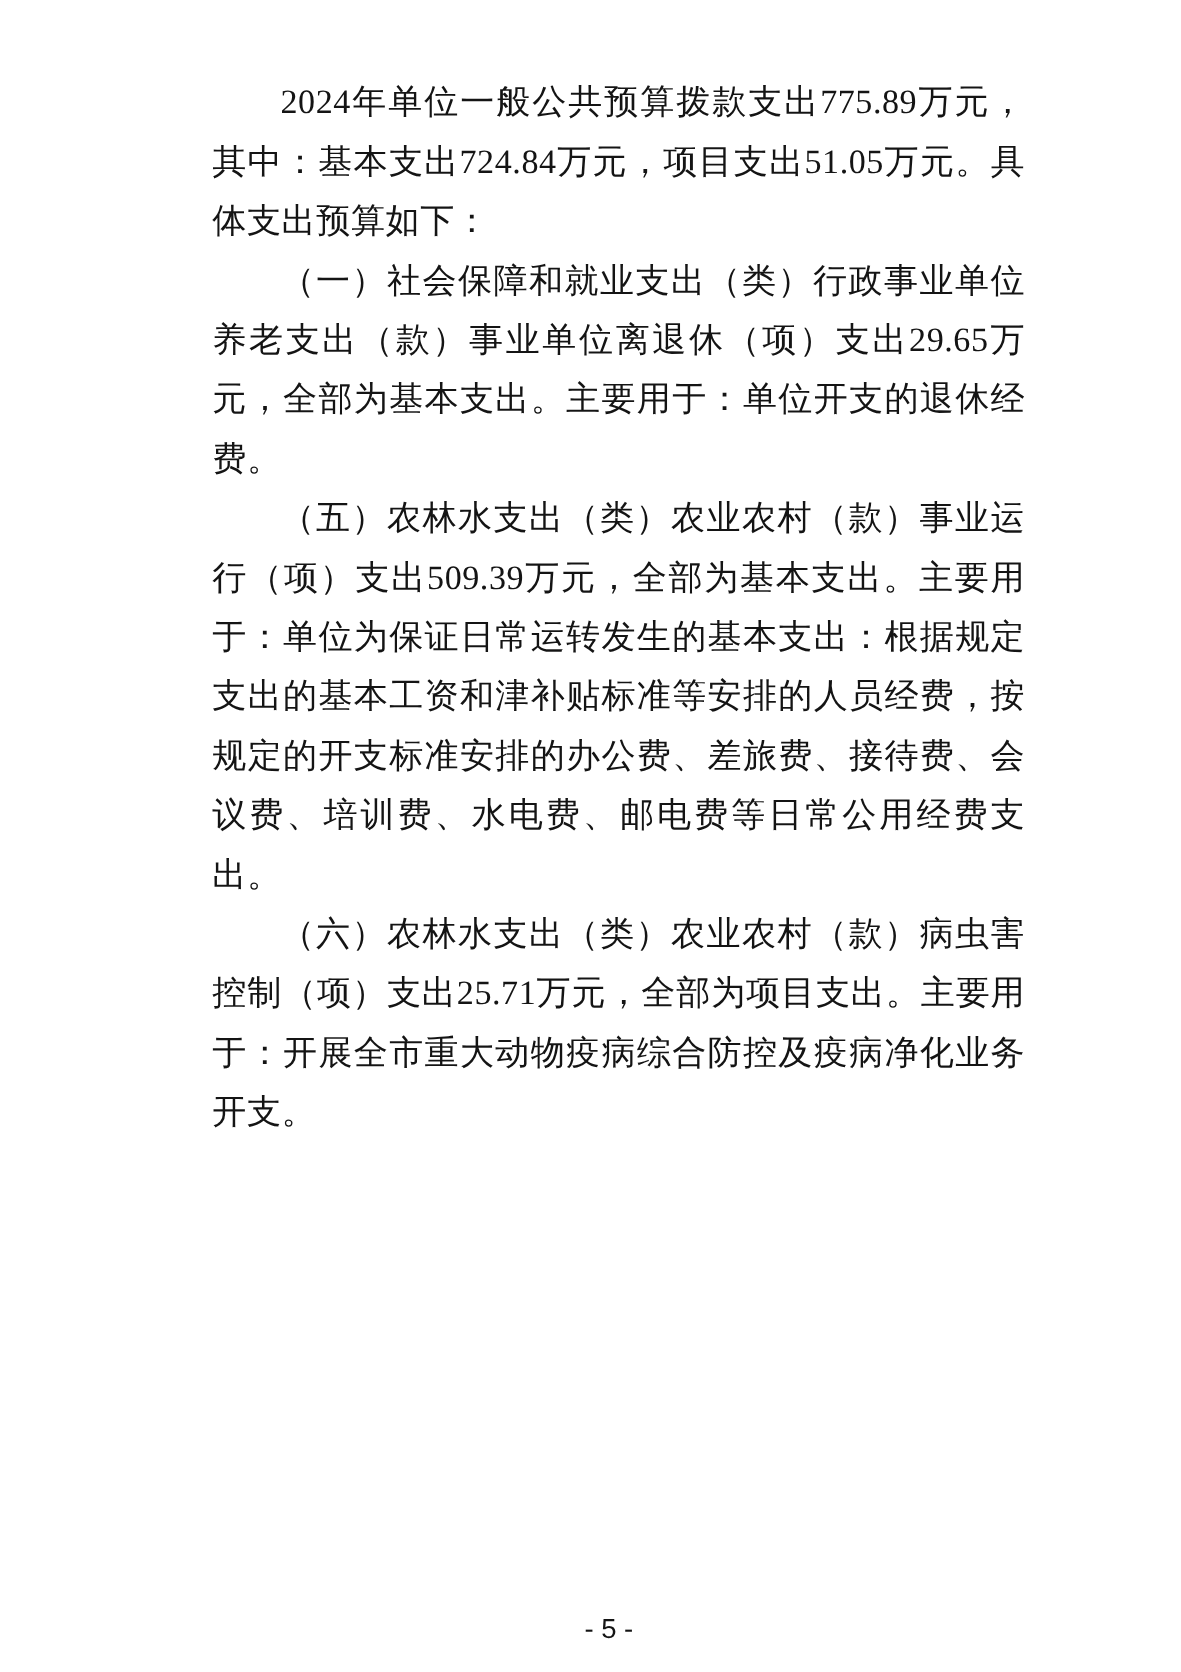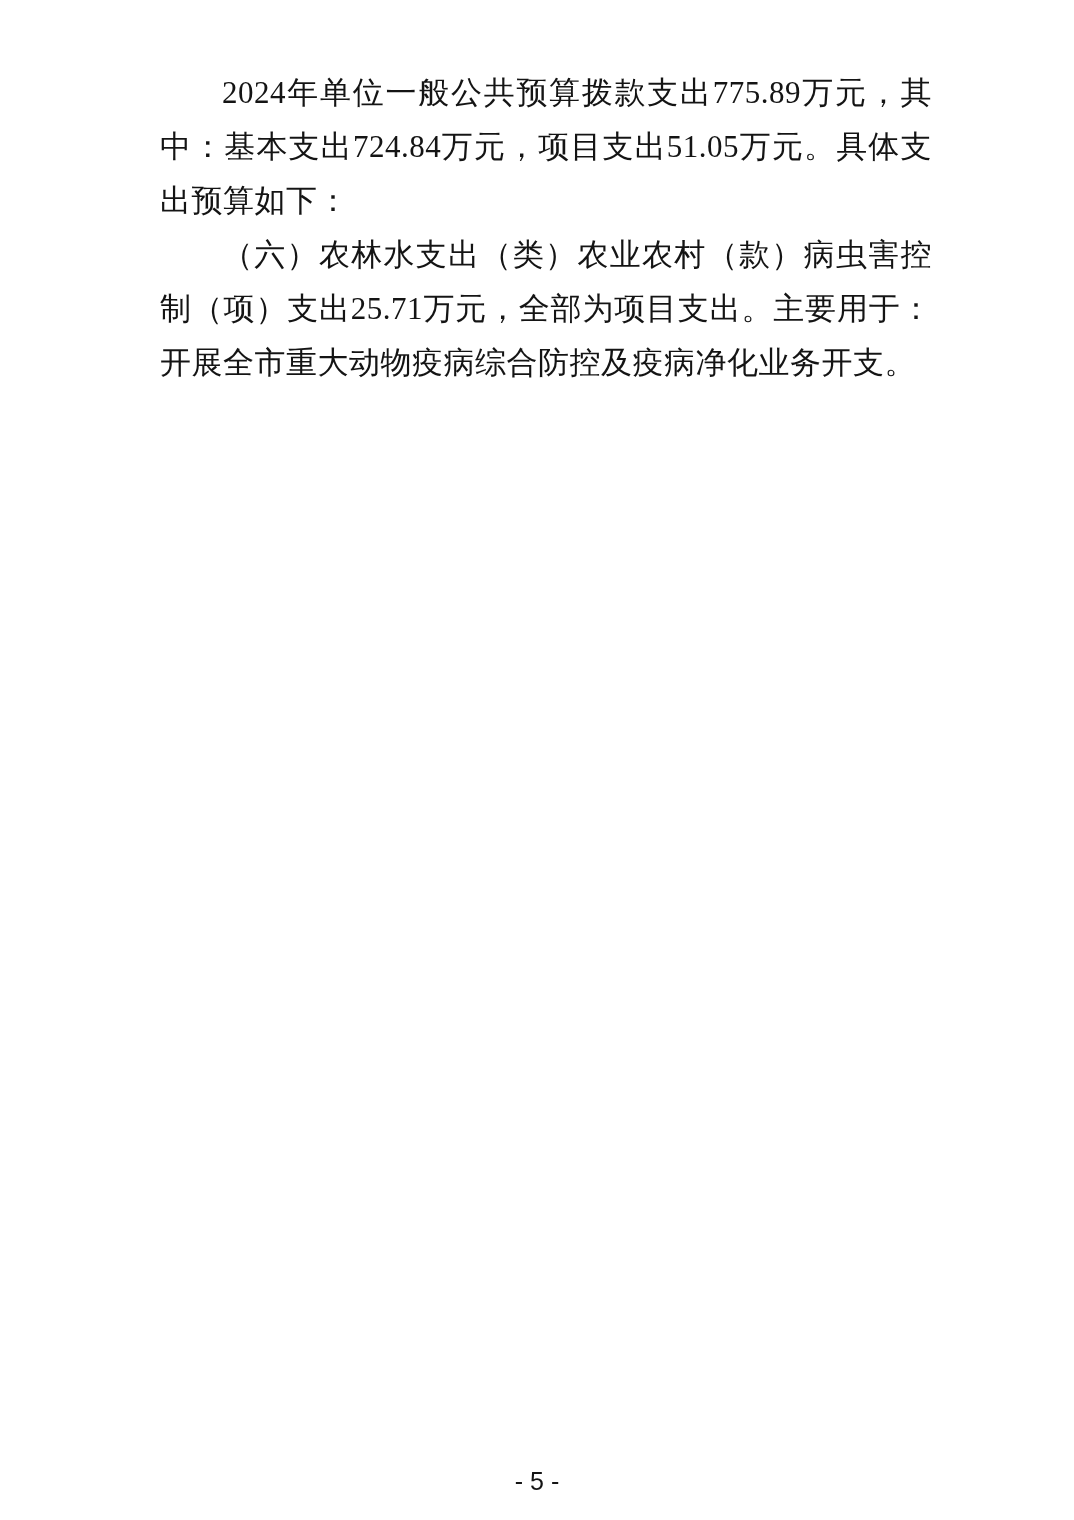--- a/index.html
+++ b/index.html
@@ -1,15 +1,15 @@
 <!DOCTYPE html>
 <html><head>
 <meta charset="utf-8">
 <style>
-  * { box-sizing: border-box; }
+  * { box-sizing: border-box; padding-left: 33px; }
   html, body {
     margin: 0;
     padding: 0;
     background: #ffffff;
   }
   .page {
     position: relative;
     width: 1074px;
     height: 1520px;
     margin: 0 auto;
@@ -46,17 +46,19 @@
     line-height: 30px;
     color: #141414;
   }
 </style>
 </head>
 <body>
 
 <div class="page">
   <div class="content">
     <p>2024年单位一般公共预算拨款支出775.89万元，其中：基本支出724.84万元，项目支出51.05万元。具体支出预算如下：</p>
+    <p>（一）社会保障和就业支出（类）行政事业单位养老支出（款）事业单位离退休（项）支出29.65万元，全部为基本支出。主要用于：单位开支的退休经费。</p>
+    <p>（五）农林水支出（类）农业农村（款）事业运行（项）支出509.39万元，全部为基本支出。主要用于：单位为保证日常运转发生的基本支出：根据规定支出的基本工资和津补贴标准等安排的人员经费，按规定的开支标准安排的办公费、差旅费、接待费、会议费、培训费、水电费、邮电费等日常公用经费支出。</p>
     <p>（六）农林水支出（类）农业农村（款）病虫害控制（项）支出25.71万元，全部为项目支出。主要用于：开展全市重大动物疫病综合防控及疫病净化业务开支。</p>
 
   </div>
   <div class="footer">- 5 -</div>
 </div>
 
 </body></html>

